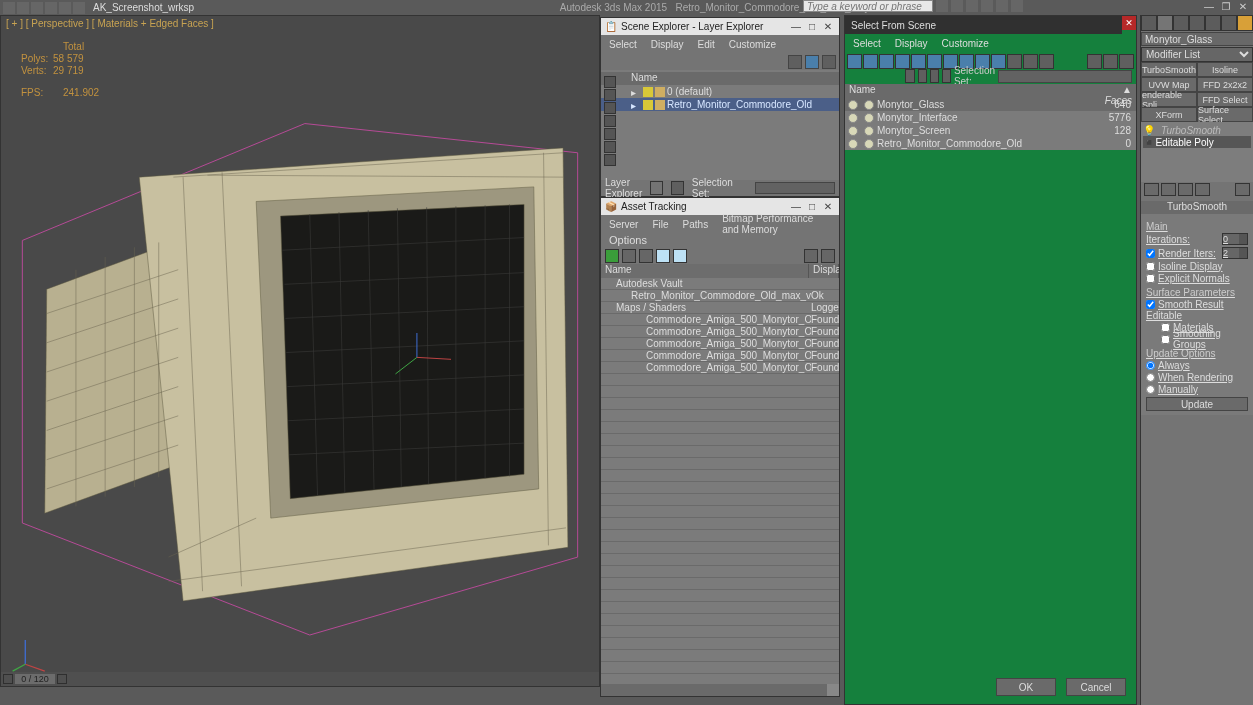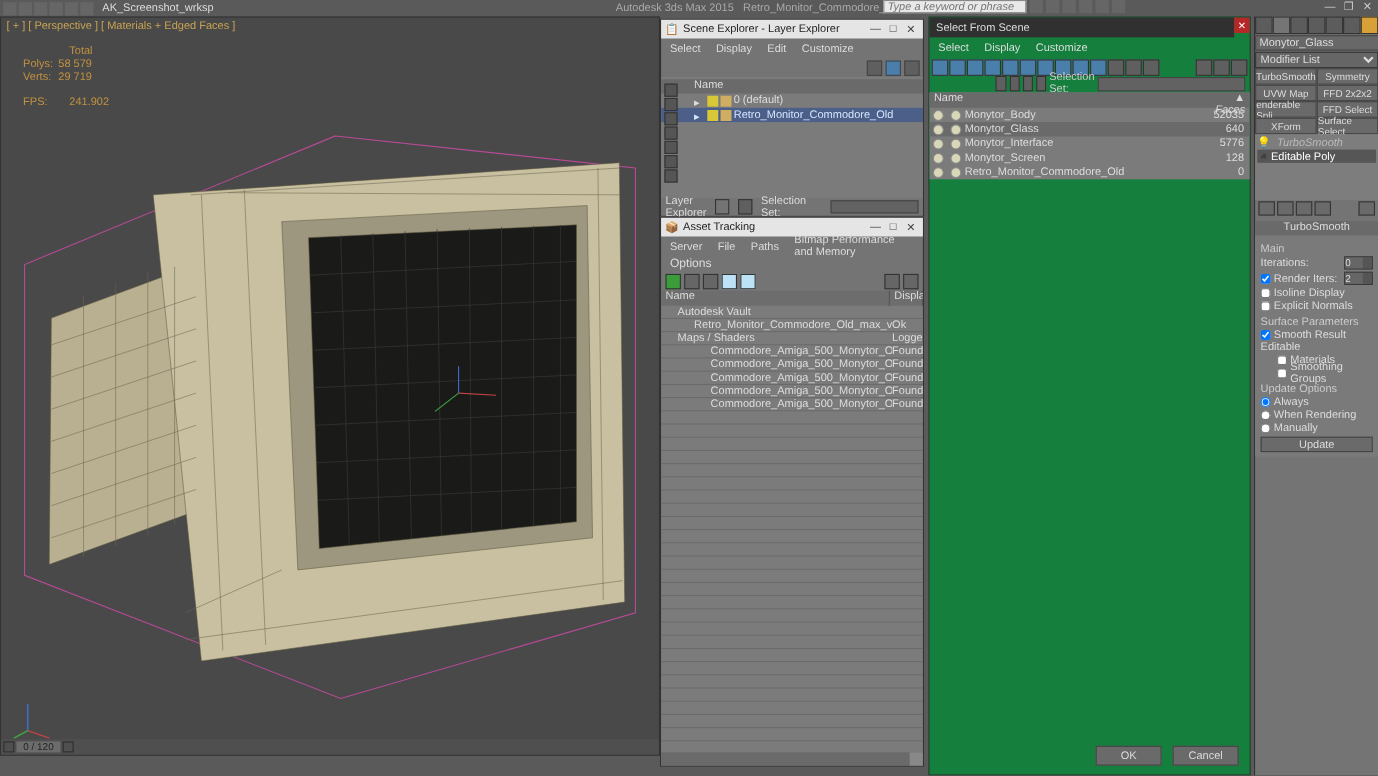--- a/index.html
+++ b/index.html
@@ -98,21 +98,21 @@
     .cmd-btn-grid { display: flex; flex-wrap: wrap; }
     .cmd-btn-grid .cb { width: 50%; height: 15px; background: #6a6a6a; border: 1px solid #444; font-size: 9px; color: #ddd; display: flex; align-items: center; justify-content: center; }
     .cmd-stack { background: #7d7d7d; height: 60px; padding: 2px; font-size: 10px; color: #bbb; }
     .cmd-stack .sr { height: 12px; display: flex; align-items: center; }
     .cmd-stack .sr i { font-style: italic; }
     .cmd-stack .sr.sel { background: #565656; color: #fff; }
     .cmd-pin { height: 15px; display: flex; gap: 2px; padding: 1px 3px; }
     .cmd-pin .pp { width: 15px; height: 13px; background: #6a6a6a; border: 1px solid #333; }
     .cmd-rollout { background: #7a7a7a; margin-top: 4px; }
     .cmd-rollout .rh { height: 13px; background: #6a6a6a; text-align: center; font-size: 10px; color: #ddd; }
-    .cmd-rollout .rc { padding: 4px 5px; font-size: 10px; color: #ddd; }
+    .cmd-rollout .rc { padding: 4px 5px; font-size: 10px; color: #ddd; text-decoration: underline; }
     .cmd-rollout .frow { display: flex; align-items: center; justify-content: space-between; height: 14px; }
     .cmd-rollout .spin { width: 26px; height: 12px; background: #666; border: 1px solid #333; display: inline-flex; }
     .cmd-rollout .spin input { width: 16px; background: #666; border: none; color: #ddd; font-size: 9px; }
     .cmd-rollout .spin .sp { width: 9px; background: #555; }
     .cmd-rollout label { display: flex; align-items: center; gap: 3px; height: 12px; font-size: 10px; }
     .cmd-rollout .subh { font-size: 10px; color: #ccc; margin-top: 3px; }
     .cmd-rollout .btnf { width: 100%; height: 14px; background: #6a6a6a; border: 1px solid #444; font-size: 10px; color: #ddd; margin-top: 2px; }
     .cmd-rollout .rads label { height: 12px; }
 
     input[type=checkbox], input[type=radio] { width: 9px; height: 9px; margin: 0; }
@@ -416,26 +416,20 @@
     <span class="sft2"></span>
     <span class="lbls">Selection Set:</span>
     <input style="flex: 1 1 0%; background: rgb(98, 98, 98); border: 1px solid rgb(68, 68, 68); height: 13px;">
   </div>
   <div class="sfs-table">
     <div class="sfs-hdr">
       <span class="hh">Name</span>
       <span class="hh2">▲ <span>Faces</span></span>
     </div>
     <div id="sfs-rows">
-        <div class="sfs-row">
-          <span class="ic"></span>
-          <span class="ic"></span>
-          <span class="nm">Monytor_Body</span>
-          <span class="fc">52035</span>
-        </div>
         <div class="sfs-row sel">
           <span class="ic"></span>
           <span class="ic"></span>
           <span class="nm">Monytor_Glass</span>
           <span class="fc">640</span>
         </div>
         <div class="sfs-row">
           <span class="ic"></span>
           <span class="ic"></span>
           <span class="nm">Monytor_Interface</span>
@@ -475,21 +469,21 @@
     <input value="Monytor_Glass" style="">
     <span class="cp"></span>
   </div>
   <div class="cmd-mod">
     <select>
       <option>Modifier List</option>
     </select>
   </div>
   <div class="cmd-btn-grid">
     <span class="cb">TurboSmooth</span>
-    <span class="cb">Symmetry</span>
+    <span class="cb">Isoline</span>
     <span class="cb">UVW Map</span>
     <span class="cb">FFD 2x2x2</span>
     <span class="cb">enderable Spli</span>
     <span class="cb">FFD Select</span>
     <span class="cb">XForm</span>
     <span class="cb">Surface Select</span>
   </div>
   <div class="cmd-stack">
     <div class="sr">💡&nbsp;&nbsp;<i>TurboSmooth</i></div>
     <div class="sr sel">◾ <span>Editable Poly</span></div>

